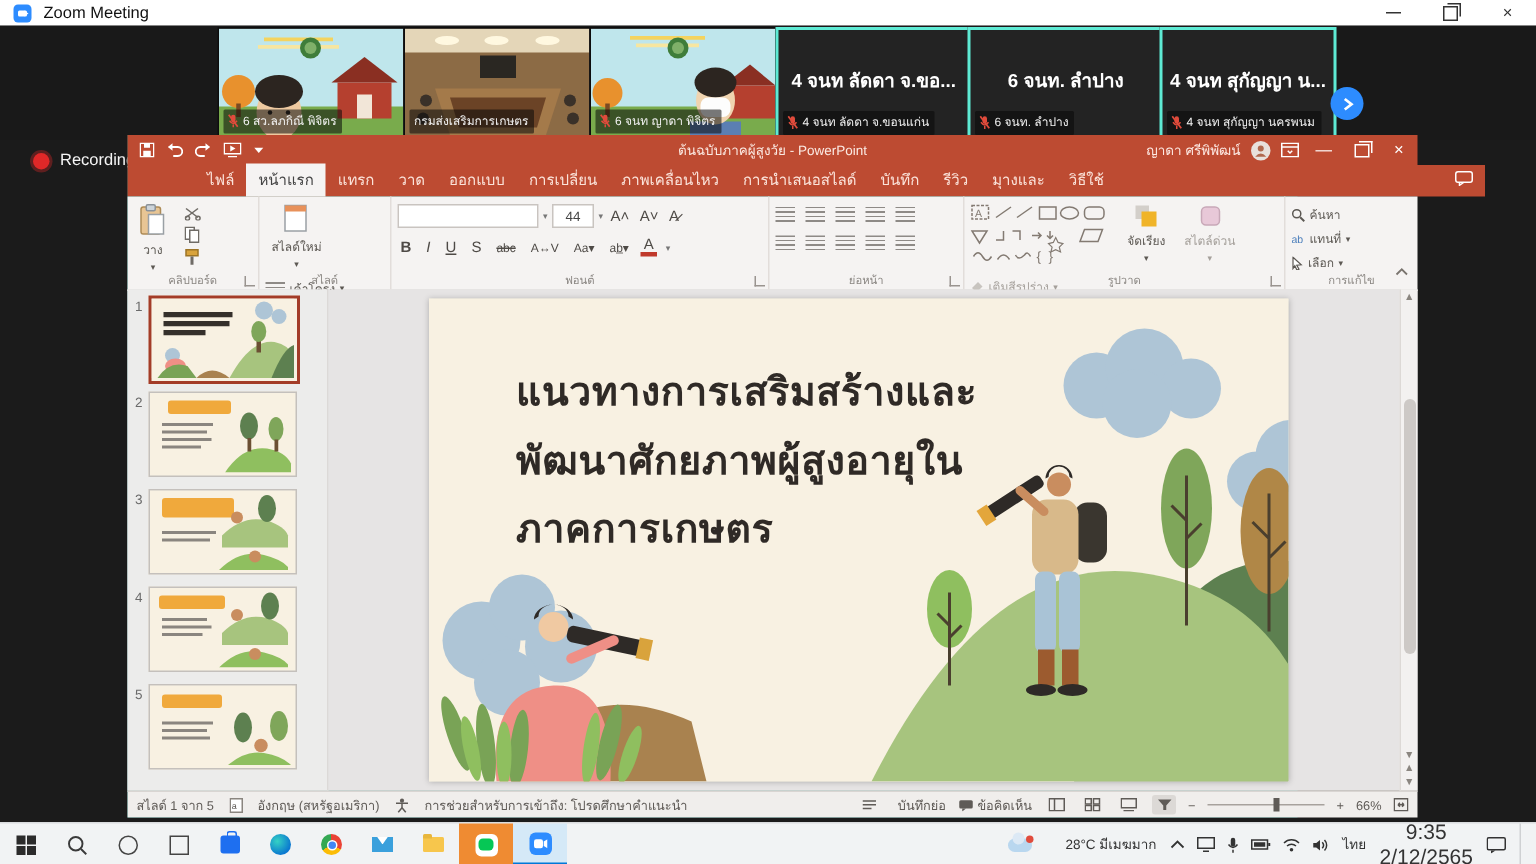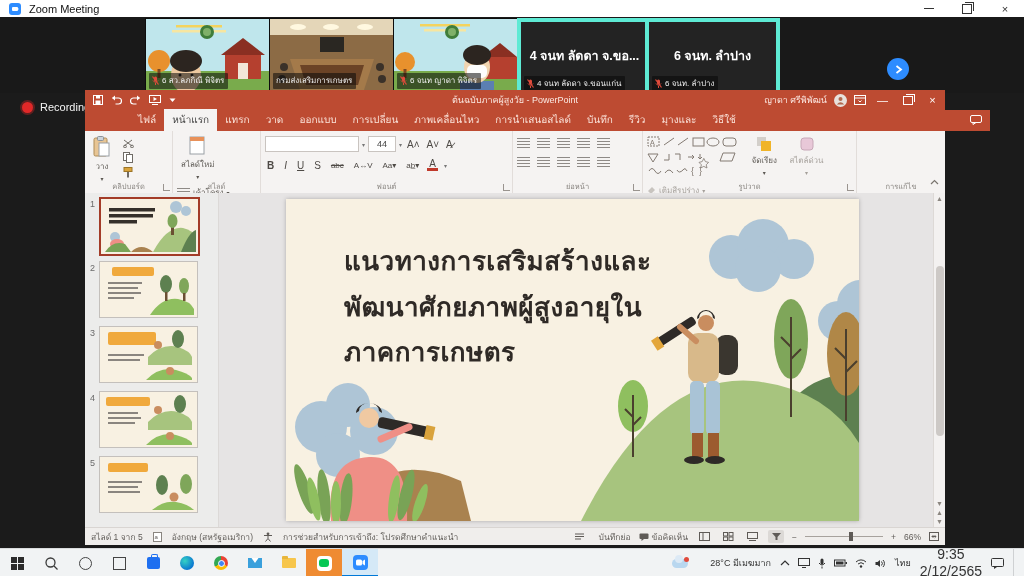--- a/index.html
+++ b/index.html
@@ -16,21 +16,21 @@
   .win-title{font-size:11px;color:#111;margin-left:8px;}
   .win-ctrls{margin-left:auto;display:flex;height:100%;}
   .win-ctrl{width:38px;height:100%;display:flex;align-items:center;justify-content:center;color:#333;font-size:11px;}
   .wc-min{width:10px;height:1px;background:#333;}
   .wc-max{width:8px;height:8px;border:1px solid #333;position:relative;background:#fff;}
   .wc-max:before{content:"";position:absolute;left:2px;top:-3px;width:8px;height:8px;border:1px solid #333;border-bottom:none;border-left:none;}
 
   
   .strip{position:absolute;left:0;top:17px;width:1024px;height:76px;background:#191919;}
   .vtile{position:absolute;top:1px;height:73px;width:123px;background:#222;overflow:hidden;border:1px solid #0d0d0d;}
-  .ttile{position:absolute;top:1px;height:73px;width:127px;background:#232323;border:4px solid #5eead4;}
+  .ttile{position:absolute;top:1px;height:73px;width:127px;background:#232323;border:2px solid #5eead4;}
   .tname{position:absolute;left:0;right:0;top:24px;text-align:center;color:#fff;font-weight:bold;font-size:12.5px;}
   .vlabel{position:absolute;left:3px;bottom:3px;background:rgba(10,10,10,.55);color:#f2f2f2;
     font-size:8px;padding:1px 4px 2px 3px;display:flex;align-items:center;gap:3px;border-radius:1px;white-space:nowrap;}
   .next-btn{position:absolute;left:887px;top:41px;width:22px;height:22px;border-radius:50%;background:#2d8cff;
     display:flex;align-items:center;justify-content:center;}
 
   
   .recording{position:absolute;left:22px;top:101px;display:flex;align-items:center;gap:7px;color:#f5f5f5;font-size:11px;}
   .rec-dot{width:11px;height:11px;border-radius:50%;background:#e02828;box-shadow:0 0 0 2px rgba(224,40,40,.35);}
 
@@ -233,20 +233,31 @@
     <div class="tname">6 จนท. ลำปาง</div>
     <div class="vlabel">
       <svg width="7" height="9" viewBox="0 0 7 9">
         <rect x="2" y="0.5" width="3" height="5" rx="1.5" fill="#e04b3c"></rect>
         <path d="M1 4.5 q2.5 3.5 5 0 M3.5 7 v2" stroke="#e04b3c" stroke-width="1" fill="none"></path>
         <line x1="0.5" y1="0.5" x2="6.5" y2="8.5" stroke="#e04b3c" stroke-width="1.2"></line>
       </svg>
       <span>6 จนท. ลำปาง</span>
     </div>
   </div>
+  <div class="ttile" style="left:773px;width:114px">
+    <div class="tname">4 จนท สุกัญญา น...</div>
+    <div class="vlabel">
+      <svg width="7" height="9" viewBox="0 0 7 9">
+        <rect x="2" y="0.5" width="3" height="5" rx="1.5" fill="#e04b3c"></rect>
+        <path d="M1 4.5 q2.5 3.5 5 0 M3.5 7 v2" stroke="#e04b3c" stroke-width="1" fill="none"></path>
+        <line x1="0.5" y1="0.5" x2="6.5" y2="8.5" stroke="#e04b3c" stroke-width="1.2"></line>
+      </svg>
+      <span>4 จนท สุกัญญา นครพนม</span>
+    </div>
+  </div>
 
   <div class="next-btn">
     <svg width="9" height="9" viewBox="0 0 9 9">
       <polyline points="2.5,1 7,4.5 2.5,8" fill="none" stroke="#fff" stroke-width="1.8"></polyline>
     </svg>
   </div>
 </div>
 
 <div class="recording">
   <span class="rec-dot"></span>
@@ -493,20 +504,43 @@
             </svg>
             <span>เอฟเฟ็กต์รูปร่าง</span>
             <span style="font-size:6px">▾</span>
           </div>
       </div>
       <div class="rgroup-label">รูปวาด</div>
       <span class="dlg"></span>
     </div>
 
     <div class="rgroup" style="width:88px;border-right:none">
+      <div style="display:flex;flex-direction:column;gap:3px;padding-top:3px;">
+        <div class="smallrow">
+            <svg width="9" height="9" viewBox="0 0 9 9">
+              <circle cx="3.5" cy="3.5" r="2.7" fill="none" stroke="#5c5853"></circle>
+              <line x1="5.8" y1="5.8" x2="8.5" y2="8.5" stroke="#5c5853" stroke-width="1.3"></line>
+            </svg>
+            <span>ค้นหา</span>
+          </div>
+        <div class="smallrow">
+            <svg width="9" height="9" viewBox="0 0 9 9">
+              <text x="0" y="7" font-size="7" fill="#4a7ebb">ab</text>
+            </svg>
+            <span>แทนที่</span>
+            <span style="font-size:6px">▾</span>
+          </div>
+        <div class="smallrow">
+            <svg width="8" height="9" viewBox="0 0 8 9">
+              <path d="M1 0.5 l5.5 5 -3 0.3 1.5 2.7 -1.4 0.5 -1.4-2.8 -1.2 1.8z" fill="#fff" stroke="#5c5853" stroke-width="0.8"></path>
+            </svg>
+            <span>เลือก</span>
+            <span style="font-size:6px">▾</span>
+          </div>
+      </div>
       <div class="rgroup-label">การแก้ไข</div>
     </div>
     <span class="collapse">
       <svg width="9" height="6" viewBox="0 0 9 6">
           <polyline points="1,5 4.5,1.5 8,5" fill="none" stroke="#7a756f" stroke-width="1.2"></polyline>
         </svg>
     </span>
   </div>
 
   <div class="ppt-main">

